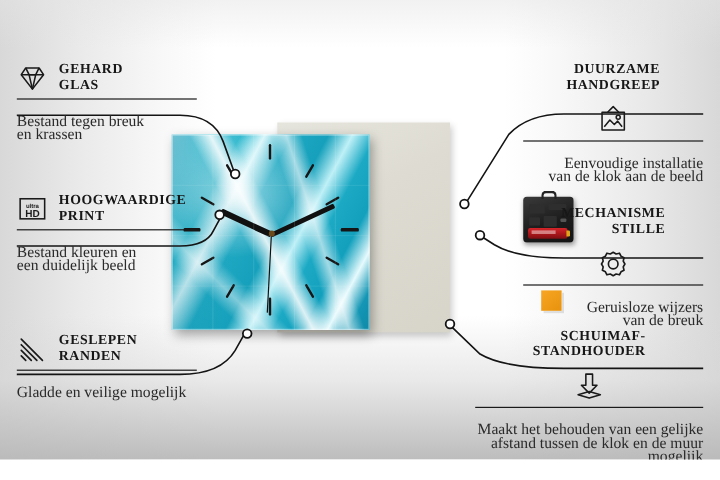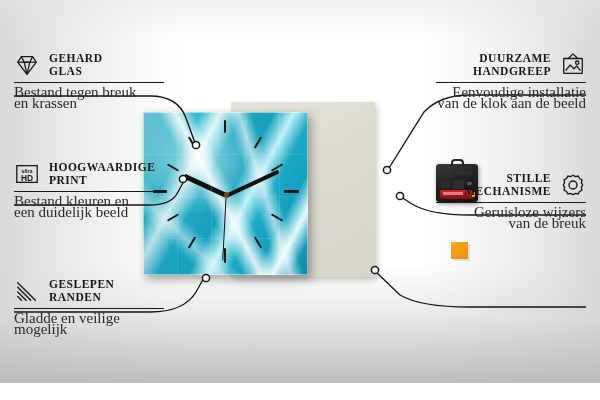--- a/index.html
+++ b/index.html
@@ -82,26 +82,26 @@
   .spacer { position:absolute; left:220px; top:140px; width:17px; height:17px;
     background:linear-gradient(140deg,#f7a623 0%,#e8920d 100%);
     box-shadow:2px 2px 0 rgba(0,0,0,0.10); }
 
   
   .links { position:absolute; inset:0; width:600px; height:400px; pointer-events:none; }
 
   
   .feat { position:absolute; }
   .feat .hd { display:flex; align-items:center; gap:9px; }
-  .feat.right .hd { justify-content:flex-end; }
+  .feat.right .hd { justify-content:flex-end;flex-direction:column; }
   .ttl { font-size:11.5px; font-weight:700; letter-spacing:.5px;
     line-height:13px; color:#171717; text-transform:uppercase; }
   .feat.right .ttl { text-align:right; }
   .rule { height:1.4px; background:#1a1a1a; margin-top:4px; }
-  .desc { font-size:15px; line-height:11px; color:#2a2a2a; margin-top:4px; }
+  .desc { font-size:13px; line-height:11px; color:#2a2a2a; margin-top:12px; }
   .feat.right .desc { text-align:right; }
 
   .ico { flex:0 0 auto; width:26px; height:26px; display:block; }
 </style>
 </head>
 <body>
 
 <div id="stage">
 
   <div class="bg-base"></div>
@@ -258,34 +258,53 @@
     <div class="rule"></div>
     <div class="desc">
       <div>Eenvoudige installatie</div>
       <div>van de klok aan de beeld</div>
     </div>
   </div>
 
   <div class="feat right" style="left:436px; top:172px; width:150px;">
     <div class="hd">
       <div>
+        <div class="ttl">MECHANISME</div>
         <div class="ttl">STILLE</div>
-        <div class="ttl">MECHANISME</div>
       </div>
       <svg class="ico" viewBox="0 0 28 28">
         <g fill="none" stroke="#1a1a1a" stroke-width="1.5" stroke-linejoin="round">
           <path d="M14 3.5 L16.6 5 L19.6 4.3 L21 7 L23.7 8.4 L23 11.4 L24.5 14
                    L23 16.6 L23.7 19.6 L21 21 L19.6 23.7 L16.6 23 L14 24.5
                    L11.4 23 L8.4 23.7 L7 21 L4.3 19.6 L5 16.6 L3.5 14
                    L5 11.4 L4.3 8.4 L7 7 L8.4 4.3 L11.4 5 Z"></path>
           <circle cx="14" cy="14" r="4.3"></circle>
         </g>
       </svg>
     </div>
     <div class="rule"></div>
     <div class="desc">
       <div>Geruisloze wijzers</div>
       <div>van de breuk</div>
     </div>
   </div>
 
+  <div class="feat right" style="left:396px; top:274px; width:190px;">
+    <div class="hd">
+      <div>
+        <div class="ttl">SCHUIMAF-</div>
+        <div class="ttl">STANDHOUDER</div>
+      </div>
+      <svg class="ico" viewBox="0 0 28 28">
+        <g fill="none" stroke="#1a1a1a" stroke-width="1.4" stroke-linejoin="round">
+          <path d="M11 3 H17 V13 H21 L14 20 L7 13 H11 Z"></path>
+          <path d="M4 21.5 L14 18.5 L24 21.5 L14 24.5 Z"></path>
+        </g>
+      </svg>
+    </div>
+    <div class="rule"></div>
+    <div class="desc">
+      <div>Maakt het behouden van een gelijke</div>
+      <div>afstand tussen de klok en de muur mogelijk</div>
+    </div>
+  </div>
 
 </div>
 
 </body></html>

